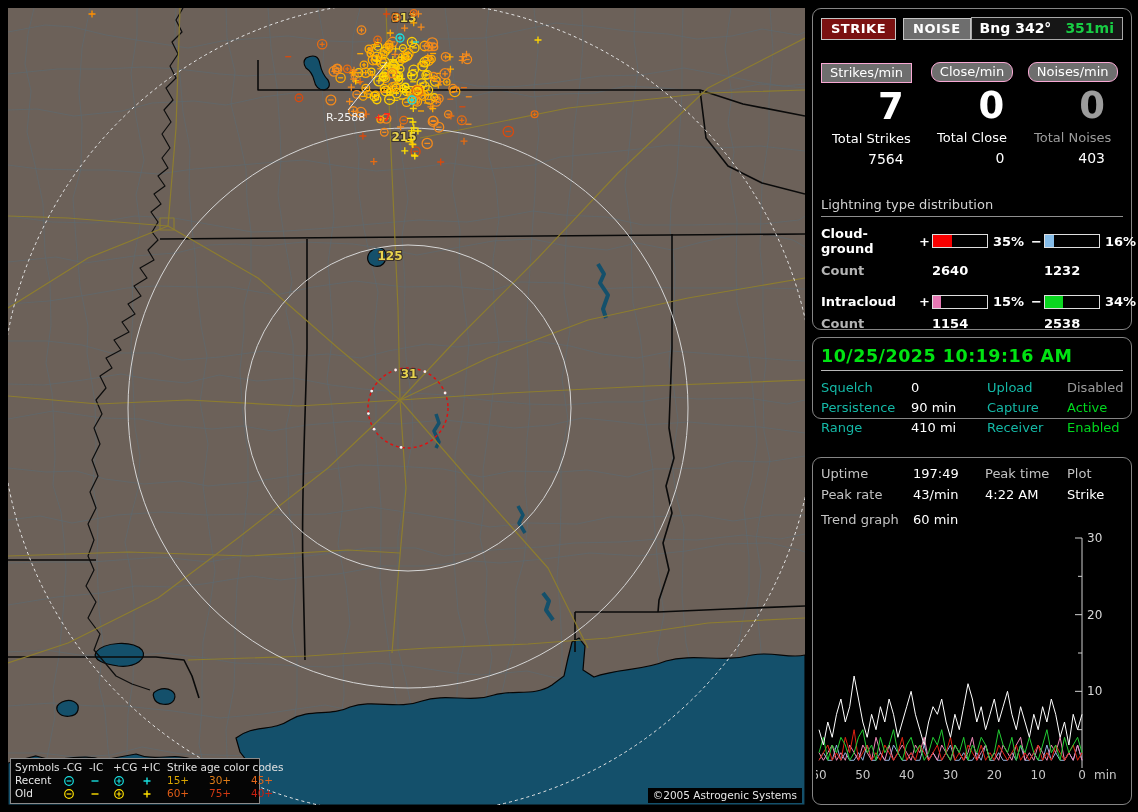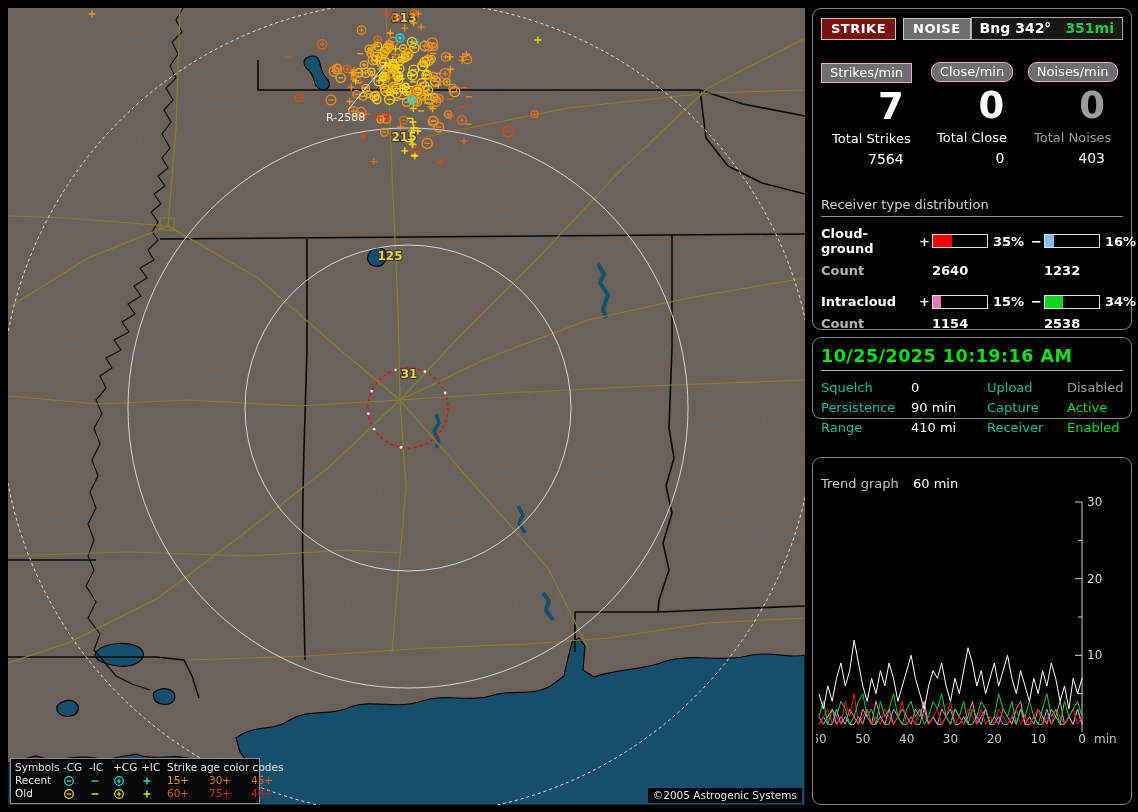--- a/index.html
+++ b/index.html
@@ -596,21 +596,21 @@
         <div class="rate-total">0</div>
       </div>
       <div class="rate-col rc3">
         <span class="rate-head">Noises/min</span>
         <div class="rate-num dimtxt">0</div>
         <div class="rate-total-label dimtxt">Total Noises</div>
         <div class="rate-total">403</div>
       </div>
     </div>
 
-    <div id="dist-title">Receiver type distribution</div>
+    <div id="dist-title">Lightning type distribution</div>
 
     <div class="dist-grid">
       <span class="dist-label">Cloud-ground</span>
       <span class="sign">+</span>
       <span class="bar">
           <span class="fill" style="width: 35%; background-color: rgb(248, 0, 0);"></span>
         </span>
       <span class="pct">35%</span>
       <span class="sign">−</span>
       <span class="bar">
@@ -663,20 +663,31 @@
       <span class="kv-green">Active</span>
 
       <span class="kv-label">Range</span>
       <span>410 mi</span>
       <span class="kv-label">Receiver</span>
       <span class="kv-green">Enabled</span>
     </div>
   </div>
 
   <div class="panel" id="panel-trend">
+    <div class="stats-grid">
+      <span class="stat-label">Uptime</span>
+      <span>197:49</span>
+      <span class="stat-label">Peak time</span>
+      <span class="stat-label">Plot</span>
+
+      <span class="stat-label">Peak rate</span>
+      <span>43/min</span>
+      <span>4:22 AM</span>
+      <span>Strike</span>
+    </div>
     <div class="trend-row">
       <span class="stat-label">Trend graph</span>
       <span>60 min</span>
     </div>
     <svg id="trend-chart" width="313" height="256" viewBox="0 0 313 256">
         <line class="axis" x1="266" y1="7" x2="266" y2="237"></line>
         <line class="axis" x1="262" y1="198.66666666666666" x2="266" y2="198.66666666666666"></line>
         <line class="axis" x1="262" y1="122" x2="266" y2="122"></line>
         <line class="axis" x1="262" y1="45.333333333333314" x2="266" y2="45.333333333333314"></line>
         <line class="axis" x1="259" y1="160.33333333333331" x2="266" y2="160.33333333333331"></line>

